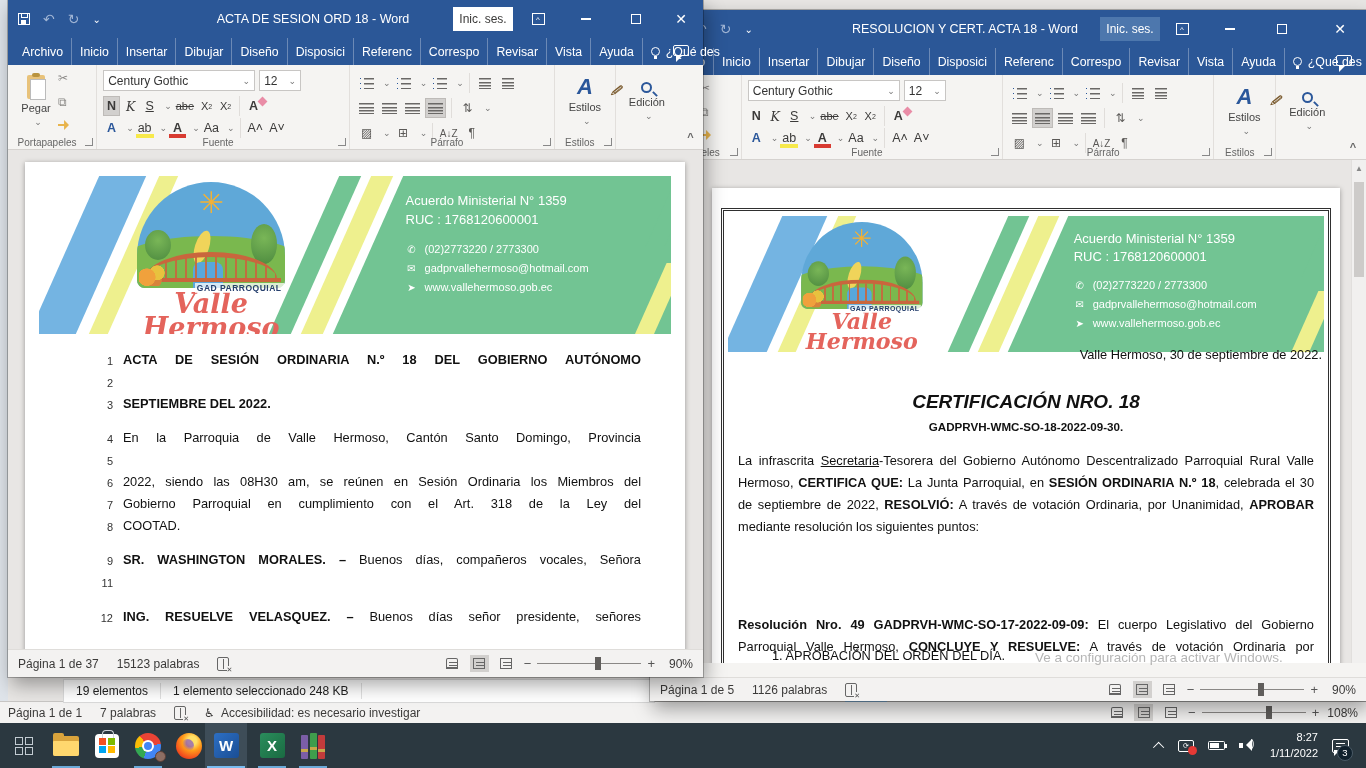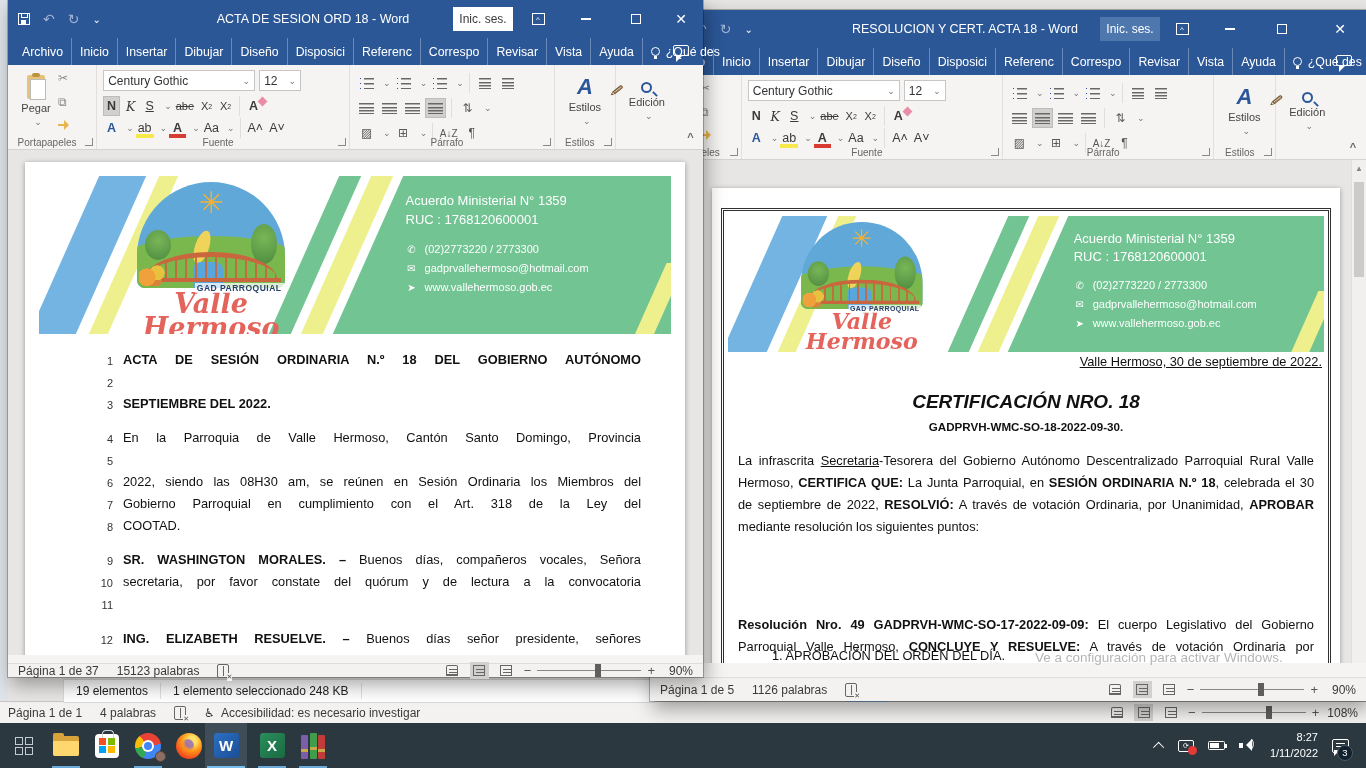--- a/index.html
+++ b/index.html
@@ -209,21 +209,21 @@
 </style>
 </head>
 <body>
 
 <div id="stage">
 
   <div id="edge-strip"></div>
 
   <div id="bg-statusbar">
     <span>Página 1 de 1</span>
-    <span>4 palabras</span>
+    <span>7 palabras</span>
     <span class="prf"></span>
     <span style="display:flex;align-items:center;gap:6px;">
       <span style="font-size:12px;">♿</span>
       <span>Accesibilidad: es necesario investigar</span>
     </span>
     <span class="sb-right">
       <span class="vico">
           <span class="vg book"></span>
         </span>
       <span class="vico sel">
@@ -488,21 +488,21 @@
             <div class="crow">
                 <span class="ci">✉</span>
                 <span>gadprvallehermoso@hotmail.com</span>
               </div>
             <div class="crow">
                 <span class="ci">➤</span>
                 <span>www.vallehermoso.gob.ec</span>
               </div>
           </div>
         </div>
-        <div class="rdate" style="top:166px;text-decoration:underline;">Valle Hermoso, 30 de septiembre  de 2022.</div>
+        <div class="rdate" style="top:159px;">Valle Hermoso, 30 de septiembre  de 2022.</div>
         <div class="rtitle" style="top:203px;">CERTIFICACIÓN NRO. 18</div>
         <div class="rcode" style="top:232px;">GADPRVH-WMC-SO-18-2022-09-30.</div>
         <div class="rp" style="top:262px;">
           <span>La infrascrita </span><span class="u">Secretaria</span><span>-Tesorera del Gobierno Autónomo Descentralizado Parroquial Rural Valle Hermoso, </span><span class="b">CERTIFICA QUE:</span><span> La Junta Parroquial, en </span><span class="b">SESIÓN ORDINARIA N.º 18</span><span>, celebrada el 30 de septiembre  de 2022, </span><span class="b">RESOLVIÓ:</span><span> A través de votación Ordinaria, por Unanimidad, </span><span class="b">APROBAR</span><span> mediante resolución los siguientes puntos:</span>
         </div>
         <div class="rp" style="top:396px;margin-top:30px;">
           <span class="b">Resolución  Nro.  49  GADPRVH-WMC-SO-17-2022-09-09:</span><span> El cuerpo Legislativo  del Gobierno Parroquial Valle Hermoso, </span><span class="b">CONCLUYE Y RESUELVE:</span><span> A través de votación Ordinaria por unanimidad, </span><span class="b">APROBAR</span><span> el Orden del Día.</span>
         </div>
         <div class="rli" style="top:460px;">1.  APROBACIÓN DEL ORDEN DEL DÍA.</div>
       </div>
@@ -815,35 +815,31 @@
           </div>
             <div class="docline">
             <span class="ln">8</span>
             <span class="lt"><b></b><span>COOTAD.</span></span>
           </div>
             <div class="docline gap">
             <span class="ln">9</span>
             <span class="lt j gap"><b>SR. WASHINGTON MORALES. – </b><span>Buenos días, compañeros vocales, Señora</span></span>
           </div>
             <div class="docline">
-            <span class="ln">10</span>
-            <span class="lt j"><b></b><span>secretaria, por favor constate del quórum y de lectura a la convocatoria</span></span>
-          </div>
-            <div class="docline">
             <span class="ln">11</span>
           </div>
             <div class="docline gap">
             <span class="ln">12</span>
-            <span class="lt j gap"><b>ING. ELIZABETH RESUELVE. – </b><span>Buenos días señor presidente, señores</span></span>
+            <span class="lt j gap"><b>ING. RESUELVE VELASQUEZ. – </b><span>Buenos días señor presidente, señores</span></span>
           </div>
           </div>
       </div>
     </div>
 
-    <div class="statusbar" style="height:14px;">
+    <div class="statusbar" style="height:28px;">
       <span>Página 1 de 37</span>
       <span>15123 palabras</span>
       <span class="prf"></span>
       <span class="sb-right">
         <span class="vico">
             <span class="vg book"></span>
           </span>
         <span class="vico sel">
             <span class="vg"></span>
           </span>

